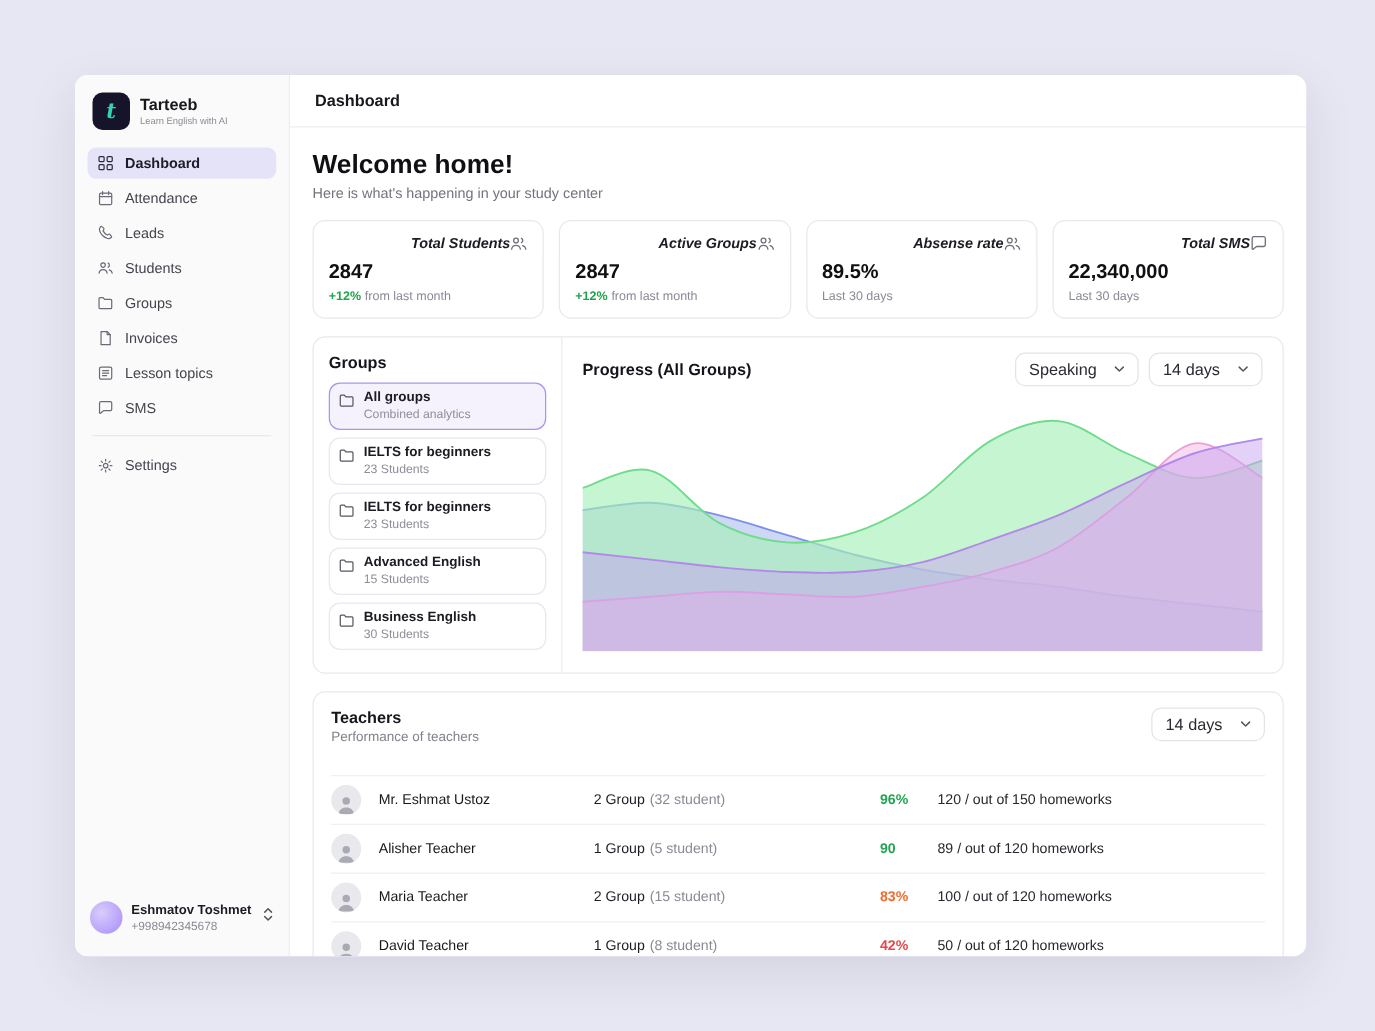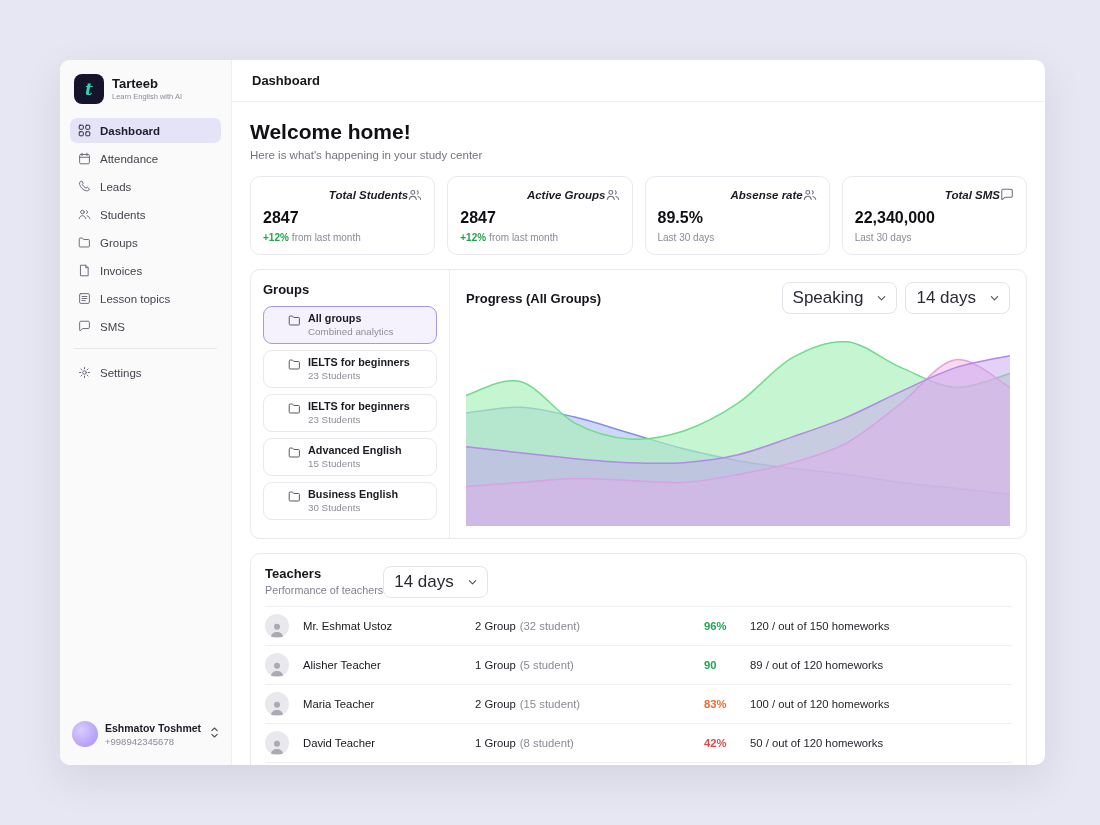--- a/index.html
+++ b/index.html
@@ -65,43 +65,43 @@
   .stat-head svg { width:14px; height:14px; color:#6f6f7a; }
   .stat-value { font-size:16px; font-weight:700; color:#101014; margin-top:7px; }
   .stat-note { font-size:10px; color:#8a8a95; margin-top:5px; display:flex; }
   .stat-delta { color:#1fa44a; font-weight:600; margin-right:3px; }
   .stat-delta:empty { margin-right:0; }
   
   .analytics-card { border:1px solid #e8e8ee; border-radius:10px; display:flex; margin-bottom:14px; background:#fff; }
   .groups-col { width:199px; min-width:199px; border-right:1px solid #ededf2; padding:12px; }
   .groups-title { font-size:13px; font-weight:700; color:#14141a; margin-bottom:9px; }
   .group-item {
-    border:1px solid #e8e8ee; border-radius:9px; padding:5px 24px;
+    border:1px solid #e8e8ee; border-radius:9px; padding:5px 7px;
     display:flex; gap:7px; margin-bottom:6px; cursor:pointer; background:#fff;
     align-items:flex-start;
   }
   .group-item svg { width:13px; height:13px; color:#55555e; margin-top:2px; flex:none; }
   .group-item.selected { border:1.5px solid #a796f0; background:#f5f2fd; }
   .group-item-title { font-size:10.8px; font-weight:600; color:#1b1b22; line-height:13px; }
   .group-item-sub { font-size:9.8px; color:#8e8e99; line-height:12px; margin-top:1px; }
   .progress-col { flex:1; padding:12px 16px; min-width:0; }
   .progress-head { display:flex; align-items:center; justify-content:space-between; }
   .progress-title { font-size:13px; font-weight:700; color:#14141a; }
   .selects { display:flex; gap:8px; }
   .select {
     display:flex; align-items:center; gap:14px; border:1px solid #e3e3ea;
-    border-radius:8px; padding:5px 10px; font-size:17px; color:#2a2a33;
+    border-radius:8px; padding:5px 10px; font-size:13px; color:#2a2a33;
     background:#fff; cursor:pointer; white-space:nowrap;
   }
   .select svg { width:9px; height:7px; color:#55555e; }
   .chart-wrap { margin-top:14px; }
   #progress-chart { width:100%; height:198px; display:block; }
   
   .teachers-card { border:1px solid #e8e8ee; border-radius:10px; padding:12px 14px 0; background:#fff; }
-  .teachers-head { display:flex; justify-content:flex-start; align-items:flex-start; margin-bottom:8px; }
+  .teachers-head { display:flex; justify-content:space-between; align-items:flex-start; margin-bottom:24px; }
   .teachers-title { font-size:13px; font-weight:700; }
   .teachers-sub { font-size:10.8px; color:#82828d; margin-top:3px; }
   .t-row {
     display:grid; grid-template-columns:38px 172px 1fr 46px 262px;
     align-items:center; height:39px; border-top:1px solid #f0f0f4; font-size:11.3px;
   }
   .t-avatar {
     width:24px; height:24px; border-radius:50%; background:#e8e8ed;
     overflow:hidden; display:flex; align-items:flex-end; justify-content:center;
   }

